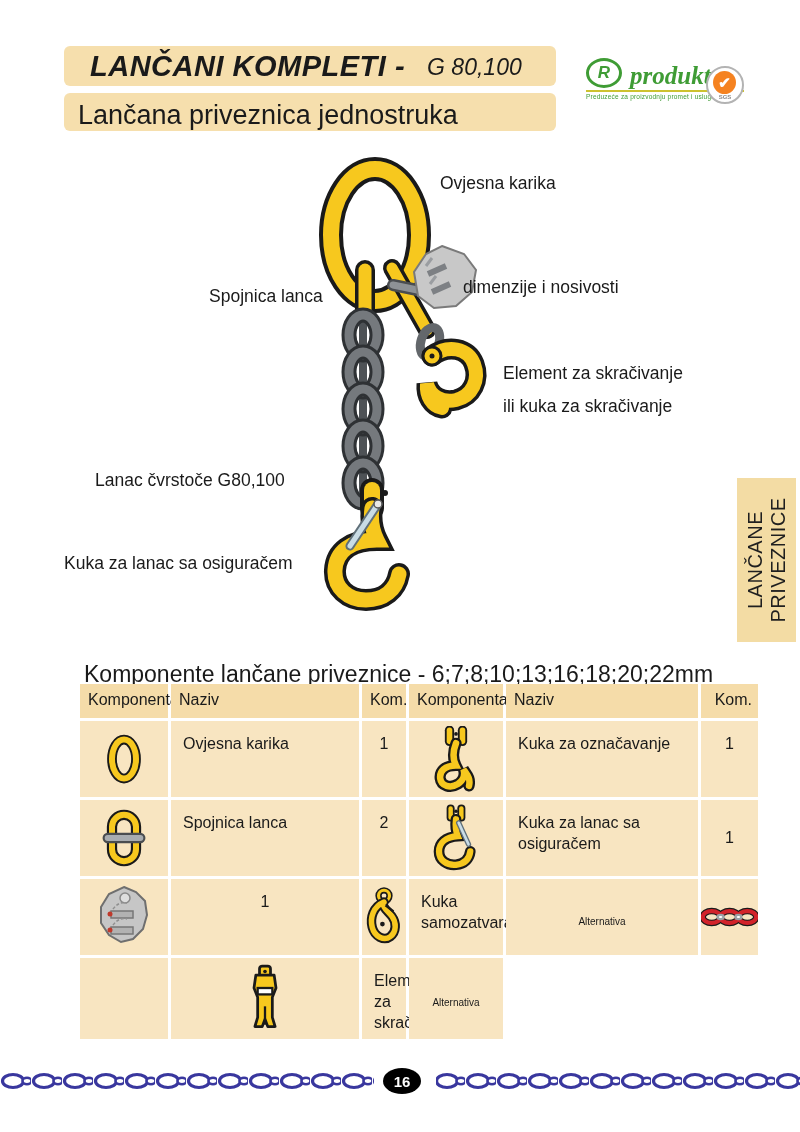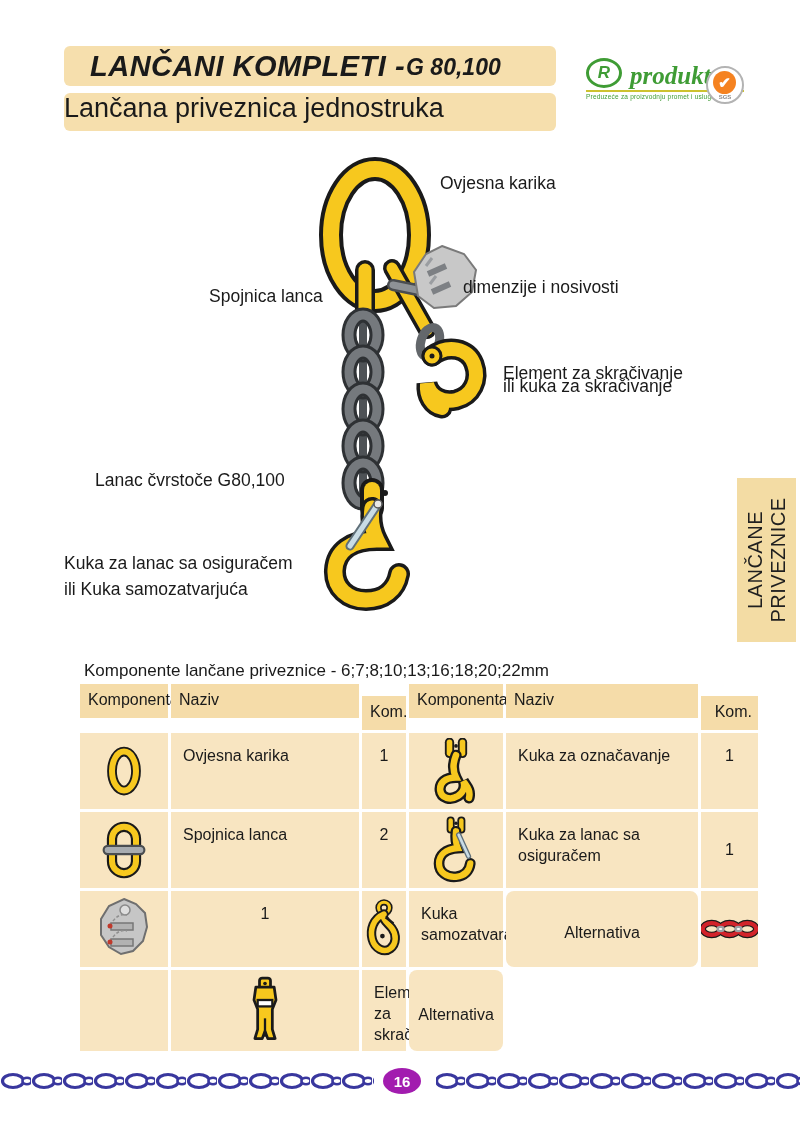--- a/index.html
+++ b/index.html
@@ -3,23 +3,23 @@
 <meta charset="utf-8">
 <style>
   html,body{margin:0;padding:0;background:#fff;}
   .page{position:relative;width:800px;height:1132px;background:#ffffff;
         font-family:"Liberation Sans",sans-serif;color:#1a1a1a;overflow:hidden;}
 
   
   .title-bar{position:absolute;left:64px;top:46px;width:492px;height:40px;
              background:#F6DFAD;border-radius:6px;display:flex;align-items:center;padding-left:26px;box-sizing:border-box;}
   .title-main{font-size:29px;font-weight:bold;font-style:italic;letter-spacing:.5px;}
-  .title-suffix{font-size:23px;font-weight:bold;font-style:italic;margin-left:1px;padding-top:3px;}
+  .title-suffix{font-size:23px;font-weight:normal;font-style:italic;margin-left:22px;padding-top:3px;}
   .subtitle-bar{position:absolute;left:64px;top:93px;width:492px;height:38px;
-             background:#F6DFAD;border-radius:6px;display:flex;align-items:flex-start;box-sizing:border-box;}
+             background:#F6DFAD;border-radius:6px;display:flex;align-items:flex-end;padding-left:14px;box-sizing:border-box;}
   .subtitle{font-size:27px;}
 
   
   .logo{position:absolute;left:586px;top:58px;width:158px;height:50px;}
   .logo-row{display:flex;align-items:flex-end;border-bottom:2px solid #CDC22F;padding-bottom:2px;}
   .logo-r{width:30px;height:24px;border:3px solid #3F9C35;border-radius:50%;
           display:flex;align-items:center;justify-content:center;
           color:#3F9C35;font-weight:bold;font-style:italic;font-size:17px;flex:none;}
   .logo-name{font-family:"Liberation Serif",serif;font-style:italic;font-weight:bold;
              font-size:25px;color:#3F9C35;margin-left:8px;line-height:24px;}
@@ -33,37 +33,37 @@
 
   
   .lbl{position:absolute;font-size:17.5px;color:#1a1a1a;white-space:nowrap;}
 
   
   .side-tab{position:absolute;left:737px;top:478px;width:59px;height:164px;background:#F3DCA4;}
   .side-tab-text{position:absolute;left:50%;top:50%;transform:translate(-50%,-50%) rotate(-90deg);
                  white-space:nowrap;text-align:center;font-size:20px;line-height:23px;color:#1f1f1f;letter-spacing:.5px;}
 
   
-  .tbl-caption{position:absolute;left:84px;top:661px;font-size:17px;}
+  .tbl-caption{position:absolute;left:84px;top:661px;font-size:23px;}
   .tbl{position:absolute;left:80px;top:684px;width:678px;background:#fff;
        display:grid;grid-template-columns:88px 188px 44px 94px 192px 57px;
        grid-auto-rows:auto;gap:3px;}
   .th{background:#F5DCA9;font-size:16px;padding:7px 8px 8px 8px;height:34px;box-sizing:border-box;}
-  .th.kom{text-align:right;padding-right:6px;margin-top:12px;}
+  .th.kom{text-align:right;padding-right:6px;}
   .td{background:#F8E5C1;box-sizing:border-box;min-height:76px;}
   .td.icon-cell{display:flex;align-items:center;justify-content:center;}
   .td.name-cell{font-size:16px;padding:12px 6px 6px 12px;line-height:21px;}
   .td.name-cell.narrow{padding-right:40px;}
   .td.qty-cell{font-size:16px;text-align:center;padding-top:14px;}
   .td.qty-cell.mid{display:flex;align-items:center;justify-content:center;padding-top:0;}
-  .td.qty-alt{font-size:16px;display:flex;align-items:center;justify-content:center;padding-top:8px;border-radius:8px;}
+  .td.qty-alt{font-size:10px;display:flex;align-items:center;justify-content:center;padding-top:8px;}
 
   
   .footer-chain{position:absolute;left:0;top:1069px;width:800px;height:24px;}
-  .page-badge{position:absolute;left:383px;top:1068px;width:38px;height:26px;background:#a21caf;
+  .page-badge{position:absolute;left:383px;top:1068px;width:38px;height:26px;background:#000000;
               border-radius:50%;display:flex;align-items:center;justify-content:center;
               color:#fff;font-weight:bold;font-size:15px;}
   svg{display:block;}
 </style>
 </head>
 <body>
 
 <div class="page">
 
   <div class="title-bar">
@@ -153,24 +153,23 @@
       <line x1="198" y1="354" x2="170" y2="396" stroke="#5f6f79" stroke-width="9" stroke-linecap="round"></line>
       <line x1="198" y1="354" x2="170" y2="396" stroke="#C9DCE6" stroke-width="5" stroke-linecap="round"></line>
       <circle cx="198" cy="354" r="4" fill="#e8e8e8" stroke="#555" stroke-width="1.5"></circle>
     </g>
   </svg>
 
   <div class="lbl" style="left:440px;top:173px;">Ovjesna karika</div>
   <div class="lbl" style="left:463px;top:277px;">dimenzije i nosivosti</div>
   <div class="lbl" style="left:209px;top:286px;">Spojnica lanca</div>
   <div class="lbl" style="left:503px;top:363px;">Element za skračivanje</div>
-  <div class="lbl" style="left:503px;top:376px;">ili kuka za skračivanje</div>
+  <div class="lbl" style="left:503px;top:396px;">ili kuka za skračivanje</div>
   <div class="lbl" style="left:95px;top:434px;margin-top:36px;">Lanac čvrstoče G80,100</div>
   <div class="lbl" style="left:64px;top:553px;">Kuka za lanac sa osiguračem</div>
-  <div class="lbl" style="left:64px;top:579px;">ili Kuka samozatvarjuća</div>
 
   <div class="side-tab">
     <div class="side-tab-text">
       <div>LANČANE</div>
       <div>PRIVEZNICE</div>
     </div>
   </div>
 
   <div class="tbl-caption">Komponente lančane priveznice - 6;7;8;10;13;16;18;20;22mm</div>
 

